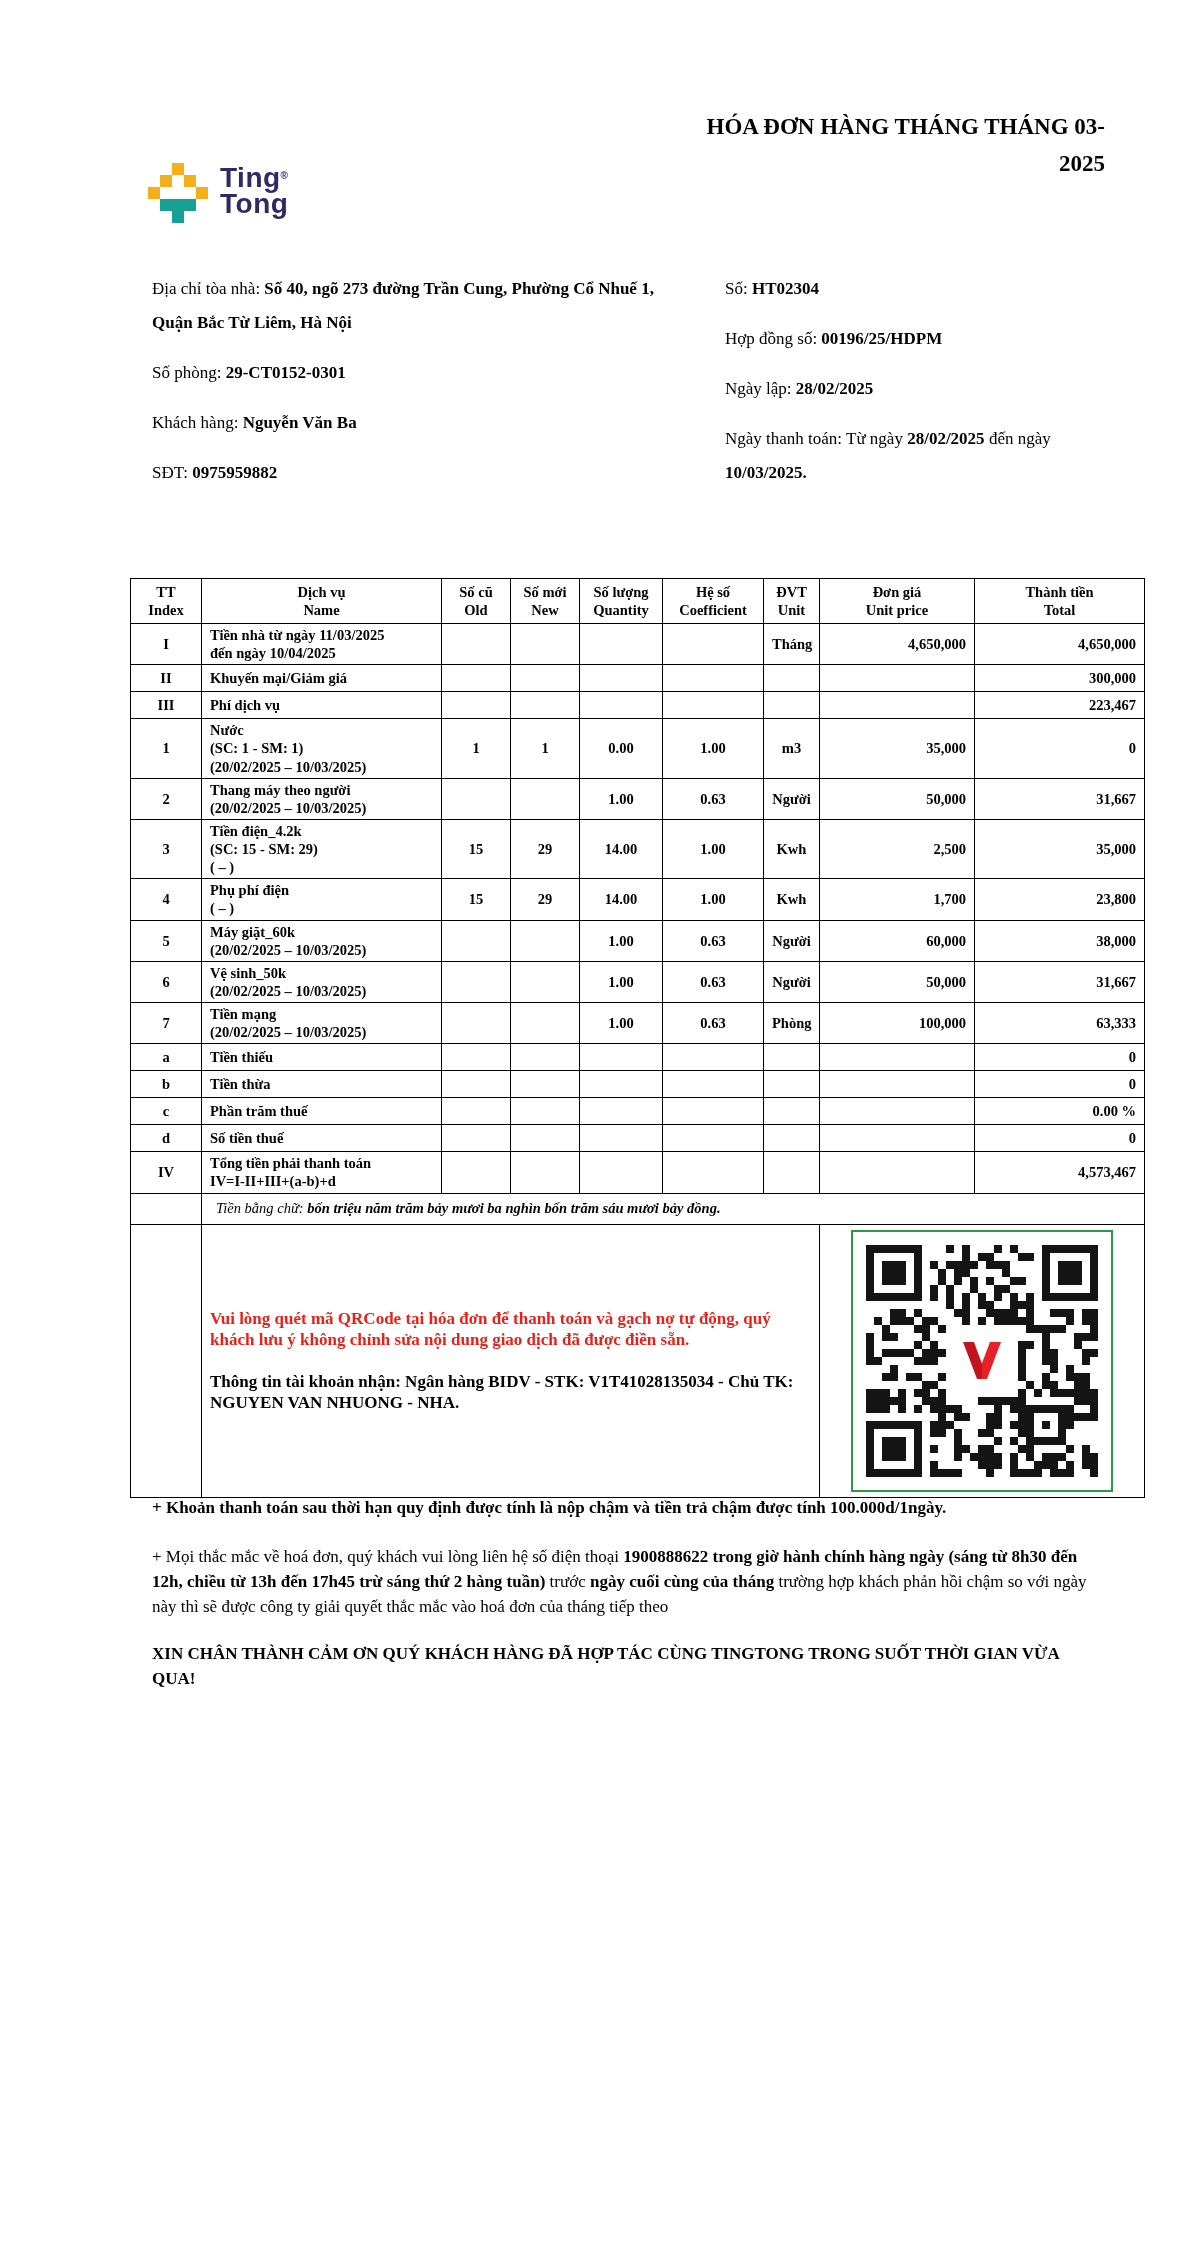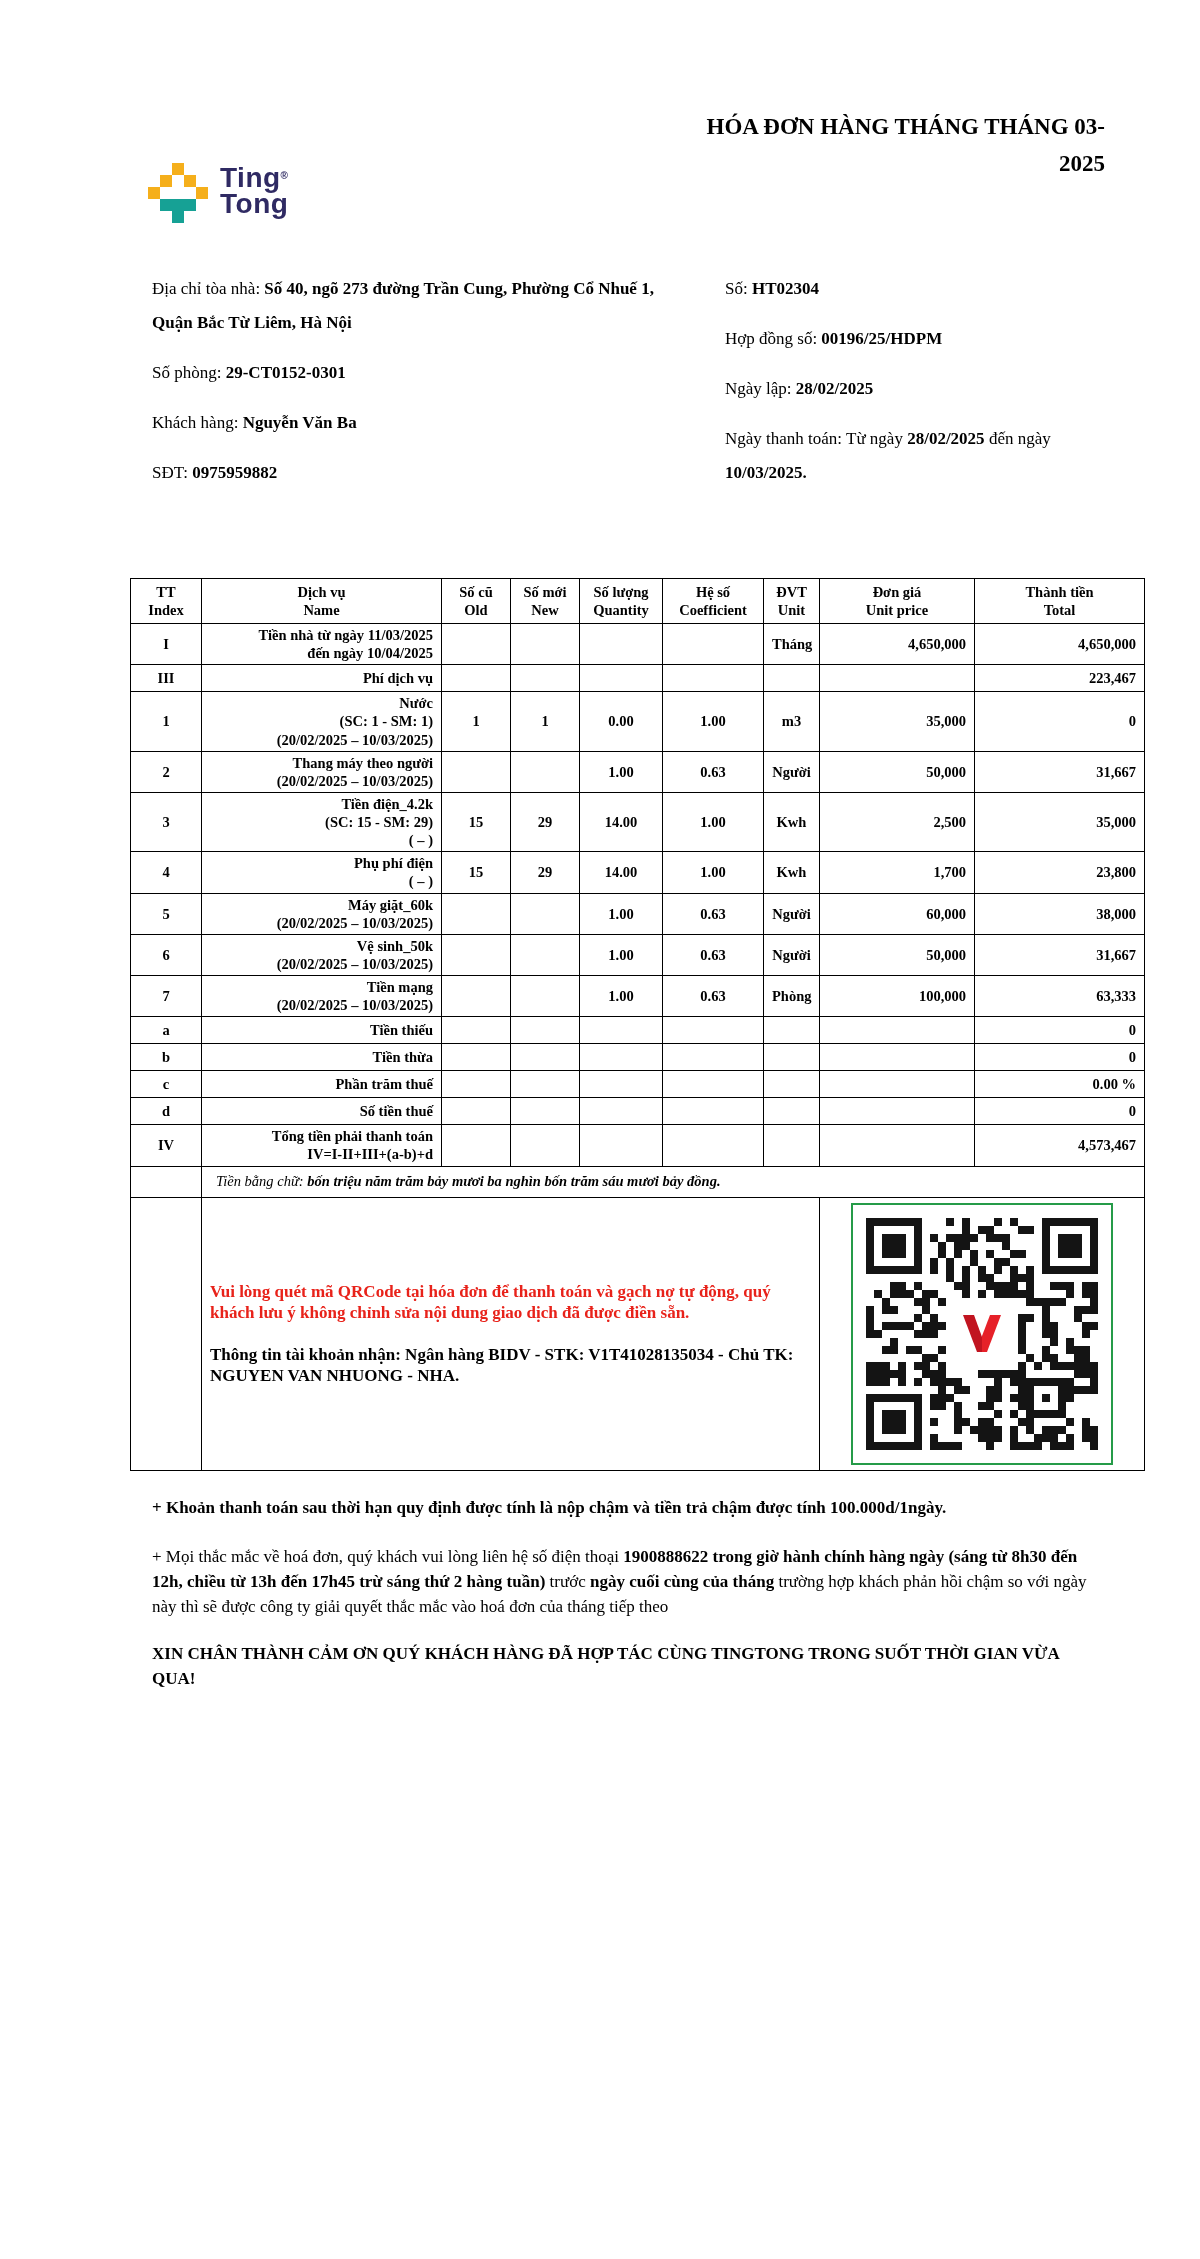--- a/index.html
+++ b/index.html
@@ -32,21 +32,21 @@
   .info-right{position:absolute;right:95px;top:272px;width:380px;text-align:left;font-size:17px;line-height:34px;}
   .info-item{margin-bottom:16px;}
 
   
   table.inv{position:absolute;left:130px;top:578px;width:1014px;border-collapse:collapse;
             table-layout:fixed;font-size:14.5px;}
   table.inv td,table.inv th{border:1.5px solid #000;padding:2px 8px;vertical-align:middle;
             font-weight:700;line-height:1.25;overflow:hidden;}
   table.inv th{text-align:center;height:40px;}
   td.c-tt{text-align:center;height:22px;}
-  td.c-name{text-align:right;padding-left:10px;}
+  td.c-name{text-align:left;padding-left:10px;}
   td.c-mid{text-align:center;}
   td.c-num{text-align:right;padding-right:8px;}
   tr.words-row td{font-weight:400;font-style:italic;padding:4px 8px 4px 14px;}
   tr.words-row b{font-style:italic;}
   tr.qr-row td{height:268px;}
   td.qr-text-cell{font-weight:400;font-size:17px;line-height:26px;padding:10px 14px;vertical-align:middle;}
   .qr-note-red{color:var(--red);margin-bottom:20px;}
   td.qr-cell{padding:2px;}
   .qr-box{position:relative;width:258px;height:258px;border:2px solid var(--green);
           background:#fff;margin:2px auto;display:flex;align-items:center;justify-content:center;}
@@ -177,20 +177,33 @@
             <div>Tiền nhà từ ngày 11/03/2025</div>
             <div>đến ngày 10/04/2025</div>
           </td>
           <td class="c-mid"></td>
           <td class="c-mid"></td>
           <td class="c-mid"></td>
           <td class="c-mid"></td>
           <td class="c-mid">Tháng</td>
           <td class="c-num">4,650,000</td>
           <td class="c-num">4,650,000</td>
+        </tr>
+        <tr>
+          <td class="c-tt">II</td>
+          <td class="c-name">
+            <div>Khuyến mại/Giảm giá</div>
+          </td>
+          <td class="c-mid"></td>
+          <td class="c-mid"></td>
+          <td class="c-mid"></td>
+          <td class="c-mid"></td>
+          <td class="c-mid"></td>
+          <td class="c-num"></td>
+          <td class="c-num">300,000</td>
         </tr>
         <tr>
           <td class="c-tt">III</td>
           <td class="c-name">
             <div>Phí dịch vụ</div>
           </td>
           <td class="c-mid"></td>
           <td class="c-mid"></td>
           <td class="c-mid"></td>
           <td class="c-mid"></td>

